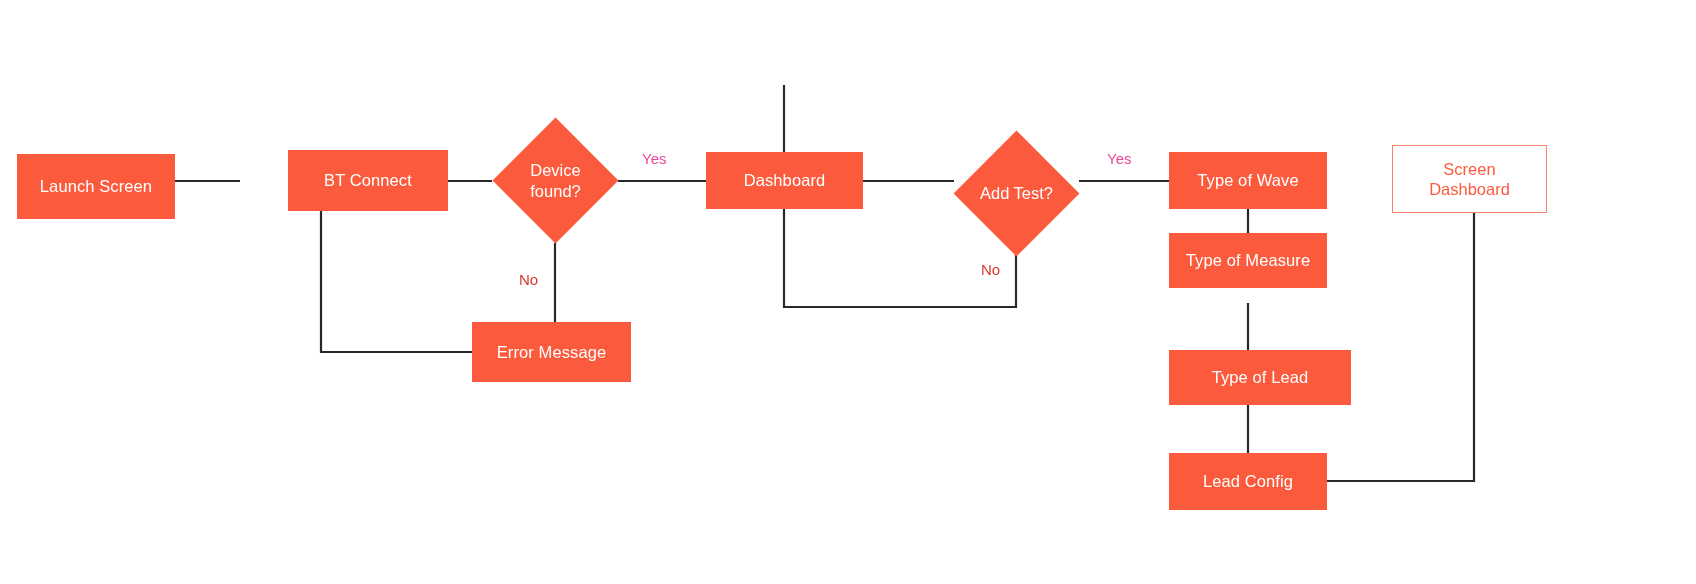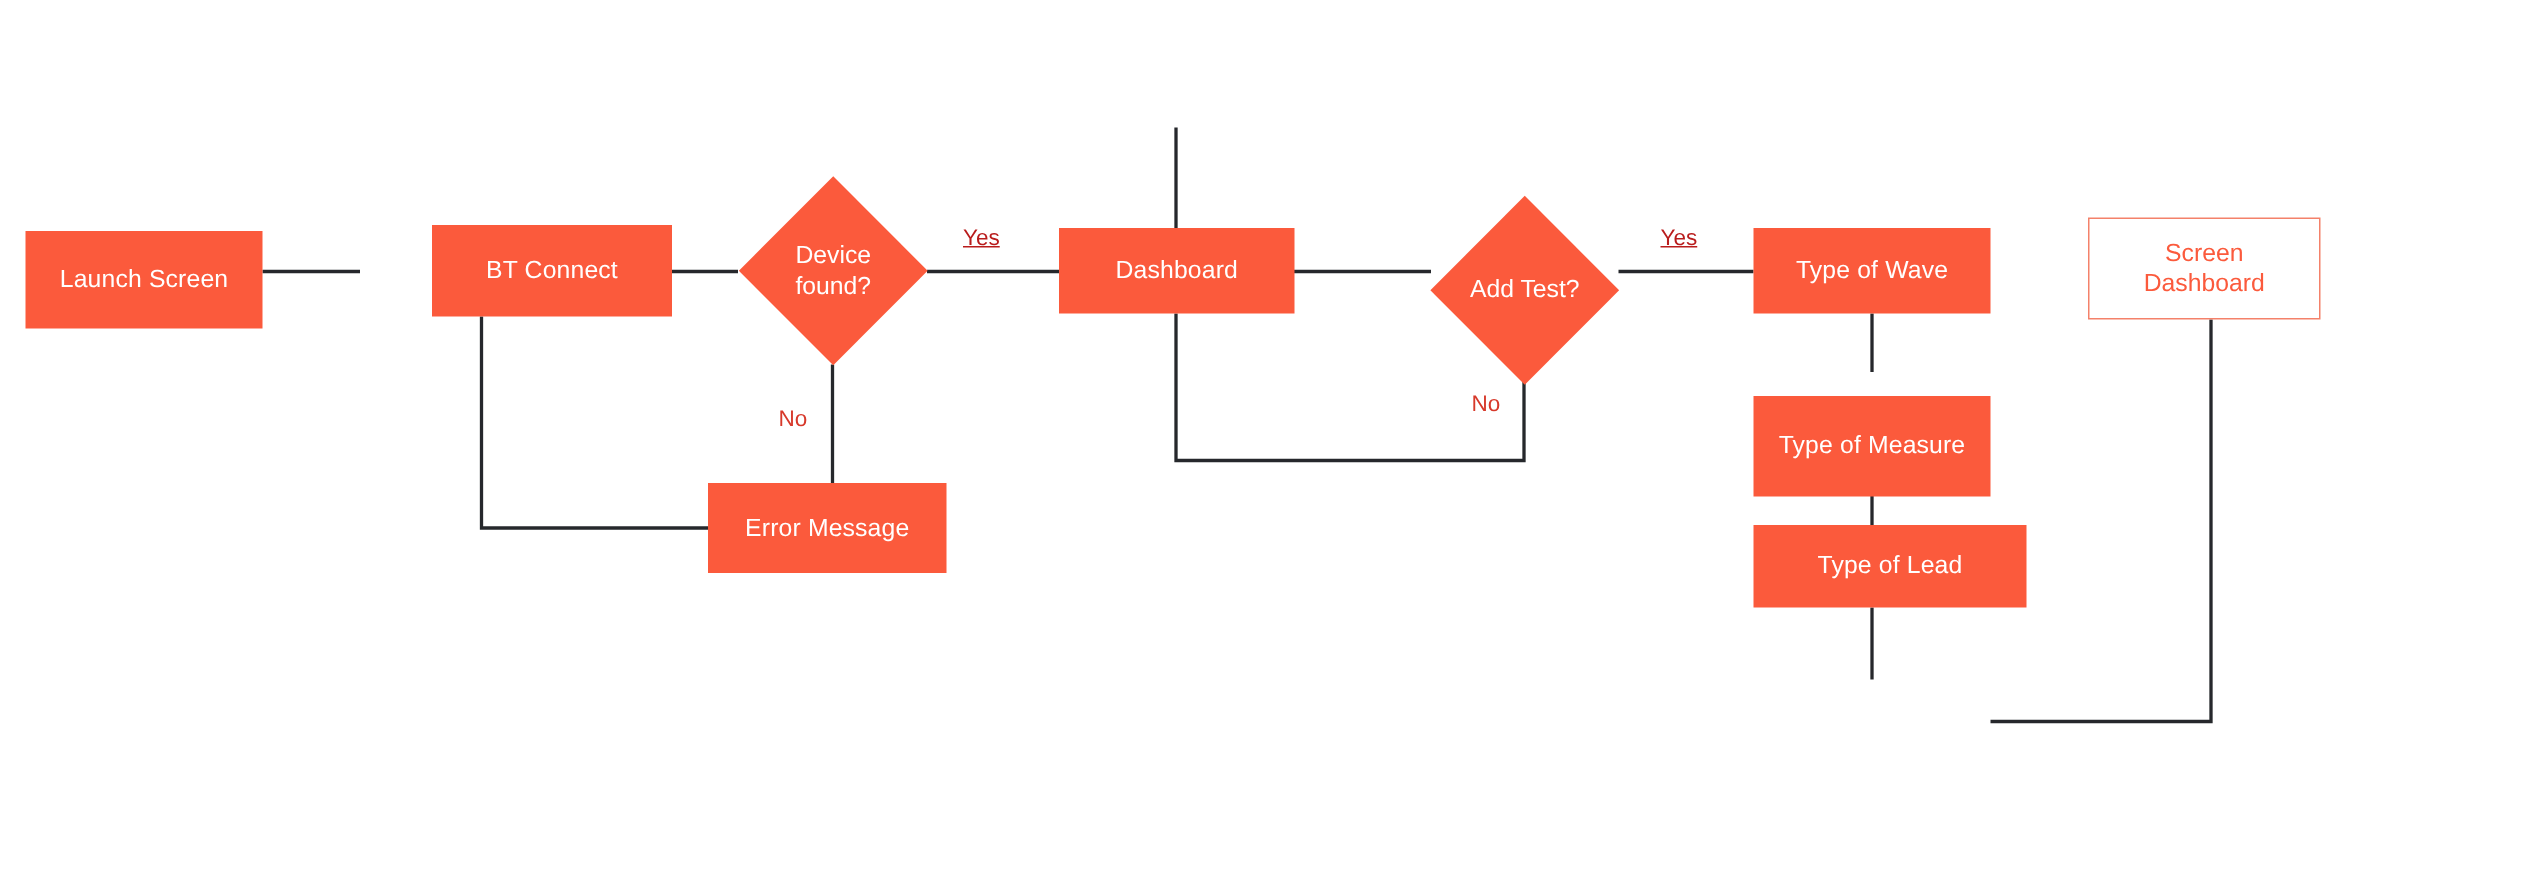--- a/index.html
+++ b/index.html
@@ -68,21 +68,21 @@
     z-index: 1;
     width: 160%;
   }
   .edge-label {
     position: absolute;
     font-size: 15px;
     font-family: "Liberation Sans", sans-serif;
     white-space: nowrap;
     z-index: 3;
   }
-  .edge-label.yes { color: #b91c1c; text-decoration: underline; }
+  .edge-label.yes { color: #ec4899; }
   .edge-label.no  { color: #D7392B; }
 </style>
 </head>
 <body>
 
 <div id="canvas">
 
   <svg id="edges" viewBox="0 0 1696 584" width="1696" height="584" xmlns="http://www.w3.org/2000/svg">
     <g fill="none" stroke="#26282C" stroke-width="2.2" stroke-linecap="butt">
 
@@ -141,28 +141,31 @@
 
   <div class="node decision" style="left:972px; top:149px; width:89px; height:89px;">
     <span class="dia-shape"></span>
     <span class="dia-label">Add Test?</span>
   </div>
 
   <div class="node process" style="left:1169px; top:152px; width:158px; height:57px;">
     <span>Type of Wave</span>
   </div>
 
-  <div class="node process" style="left:1169px; top:264px; width:158px; height:67px;text-align:center;">
+  <div class="node process" style="left:1169px; top:233px; width:158px; height:55px;text-align:center;">
     <span>Type of Measure</span>
   </div>
 
   <div class="node process" style="left:1169px; top:350px; width:182px; height:55px;">
     <span>Type of Lead</span>
   </div>
 
+  <div class="node process" style="left:1169px; top:453px; width:158px; height:57px;">
+    <span>Lead Config</span>
+  </div>
 
   <div class="node outlined" style="left:1392px; top:145px; width:155px; height:68px;">
     <span>
       <span>Screen</span><br>
       <span>Dashboard</span>
     </span>
   </div>
 
   <div class="edge-label yes" style="left:642px; top:150px;">Yes</div>
 

